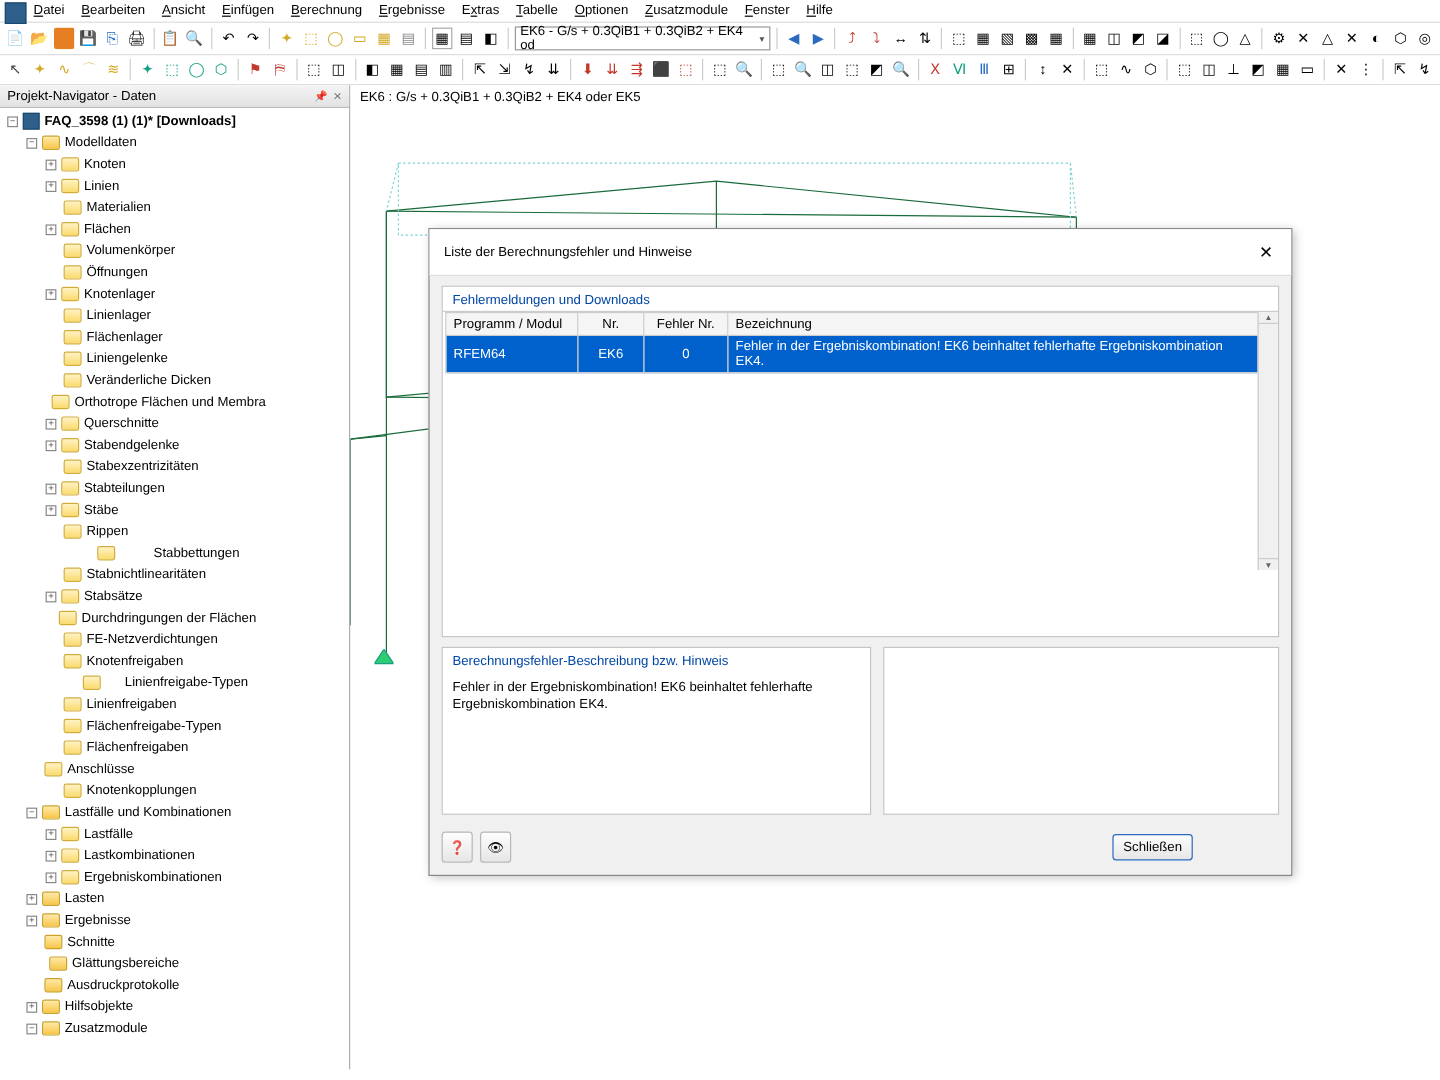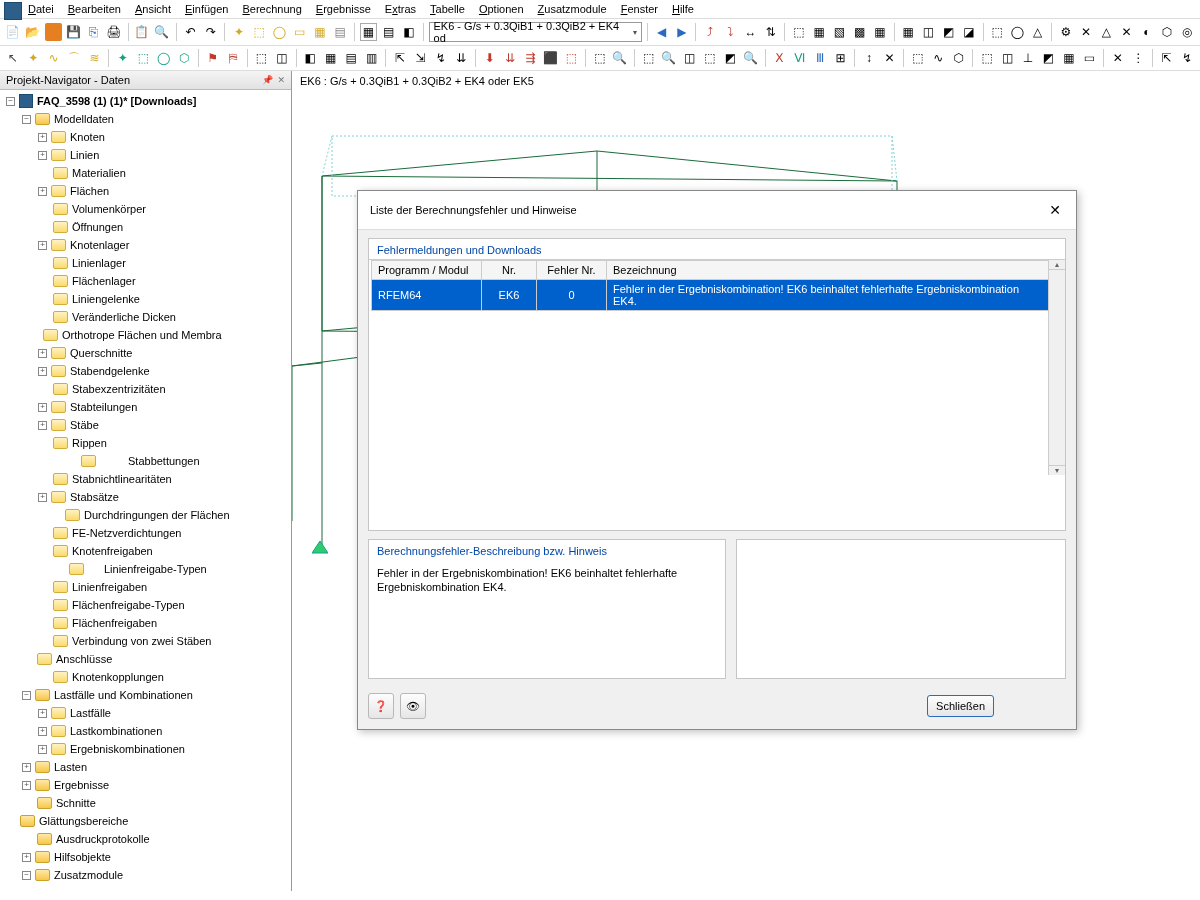--- a/index.html
+++ b/index.html
@@ -322,21 +322,21 @@
         <div class="tree-node" style="padding-left: 38px;">
           <span class="noexp"></span>
           <span class="ico yfolder"></span>
           <span>Stabnichtlinearitäten</span>
         </div>
         <div class="tree-node" style="padding-left: 38px;">
           <span class="exp">+</span>
           <span class="ico yfolder"></span>
           <span>Stabsätze</span>
         </div>
-        <div class="tree-node" style="padding-left: 50px;">
+        <div class="tree-node" style="padding-left: 34px;">
           <span class="noexp"></span>
           <span class="ico yfolder"></span>
           <span>Durchdringungen der Flächen</span>
         </div>
         <div class="tree-node" style="padding-left: 38px;">
           <span class="noexp"></span>
           <span class="ico yfolder"></span>
           <span>FE-Netzverdichtungen</span>
         </div>
         <div class="tree-node" style="padding-left: 38px;">
@@ -356,25 +356,20 @@
         </div>
         <div class="tree-node" style="padding-left: 38px;">
           <span class="noexp"></span>
           <span class="ico yfolder"></span>
           <span>Flächenfreigabe-Typen</span>
         </div>
         <div class="tree-node" style="padding-left: 38px;">
           <span class="noexp"></span>
           <span class="ico yfolder"></span>
           <span>Flächenfreigaben</span>
-        </div>
-        <div class="tree-node" style="padding-left: 38px;">
-          <span class="noexp"></span>
-          <span class="ico yfolder"></span>
-          <span>Verbindung von zwei Stäben</span>
         </div>
         <div class="tree-node" style="padding-left: 22px;">
           <span class="noexp"></span>
           <span class="ico yfolder"></span>
           <span>Anschlüsse</span>
         </div>
         <div class="tree-node" style="padding-left: 38px;">
           <span class="noexp"></span>
           <span class="ico yfolder"></span>
           <span>Knotenkopplungen</span>
@@ -407,21 +402,21 @@
         <div class="tree-node" style="padding-left: 22px;">
           <span class="exp">+</span>
           <span class="ico folder"></span>
           <span>Ergebnisse</span>
         </div>
         <div class="tree-node" style="padding-left: 22px;">
           <span class="noexp"></span>
           <span class="ico folder"></span>
           <span>Schnitte</span>
         </div>
-        <div class="tree-node" style="padding-left: 5px;">
+        <div class="tree-node" style="padding-left: 26px;">
           <span class="noexp"></span>
           <span class="ico folder"></span>
           <span>Glättungsbereiche</span>
         </div>
         <div class="tree-node" style="padding-left: 22px;">
           <span class="noexp"></span>
           <span class="ico folder"></span>
           <span>Ausdruckprotokolle</span>
         </div>
         <div class="tree-node" style="padding-left: 22px;">

